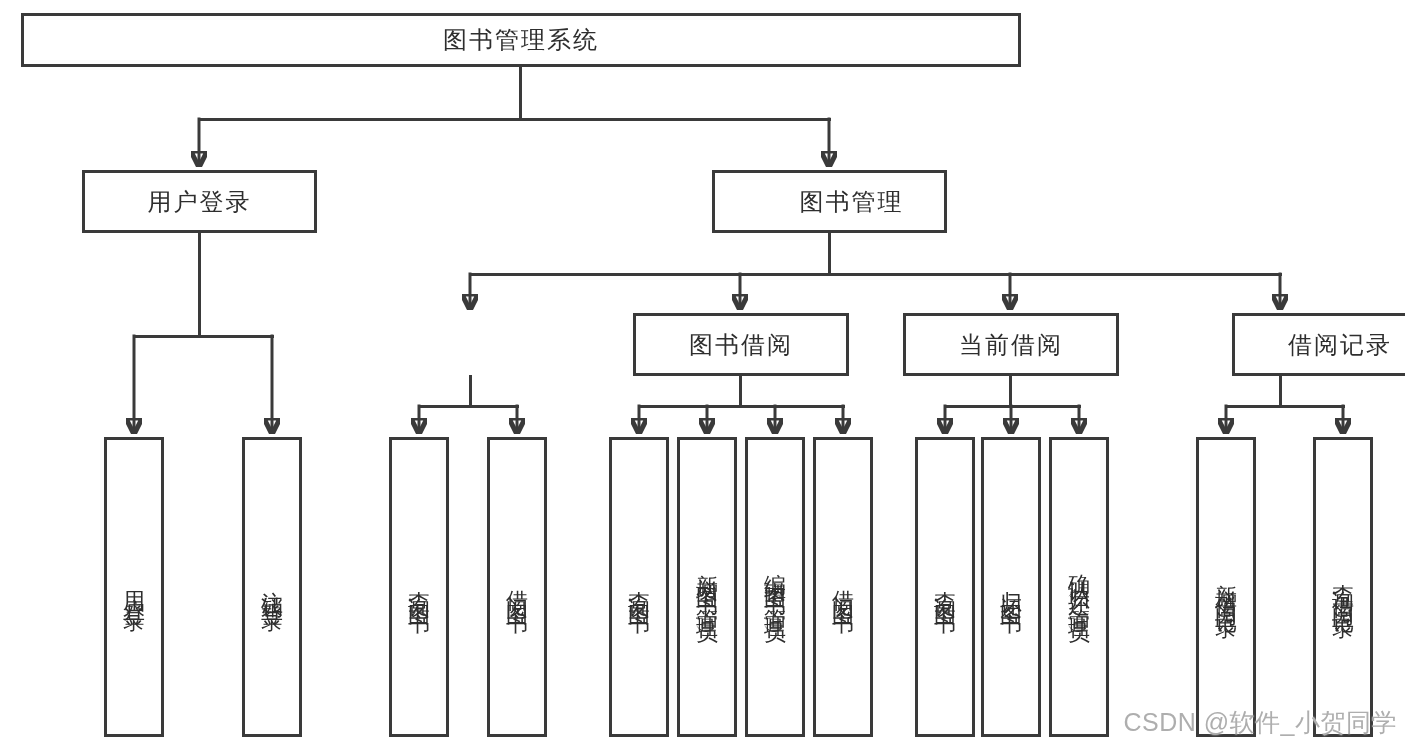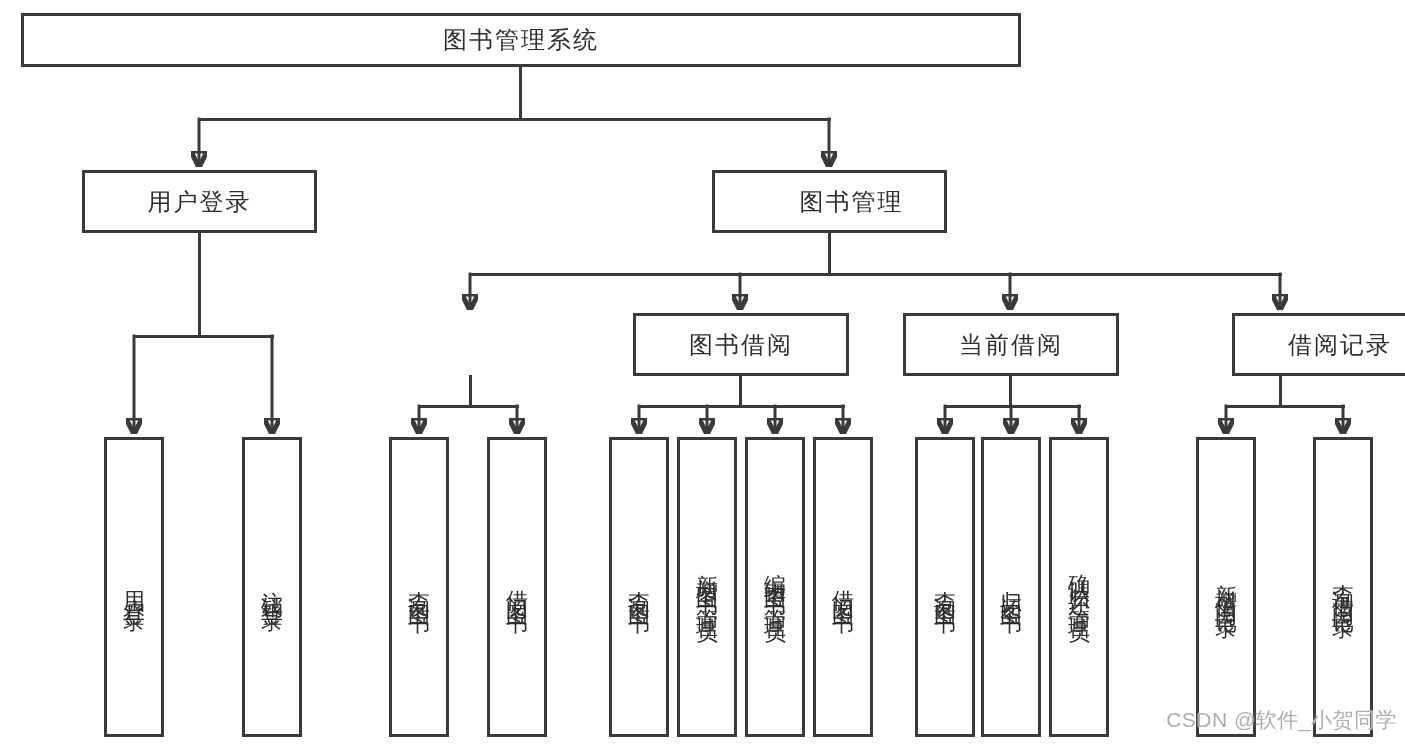--- a/index.html
+++ b/index.html
@@ -38,21 +38,21 @@
     font-size: 22px;
     letter-spacing: 7px;
     writing-mode: vertical-rl;
     text-orientation: mixed;
     line-height: 1;
   }
   .watermark {
     position: absolute;
     right: 8px;
     top: 706px;
-    font-size: 21px;
+    font-size: 25px;
     letter-spacing: 0.5px;
     color: #aeaeae;
     text-shadow: 0 0 2px #ffffff;
     white-space: nowrap;
   }
 </style>
 </head>
 <body>
 
 <div class="canvas">

